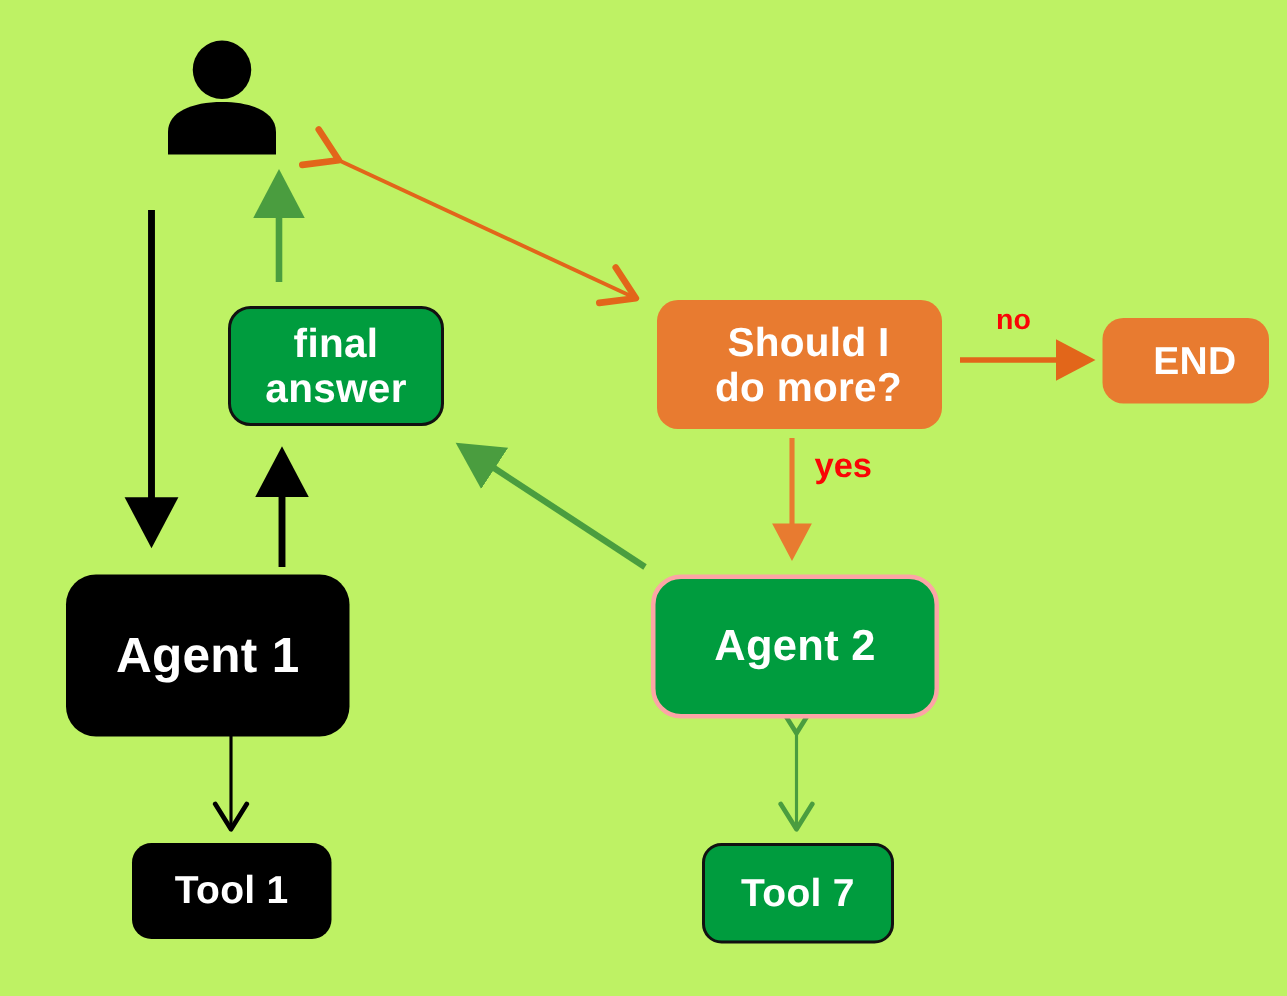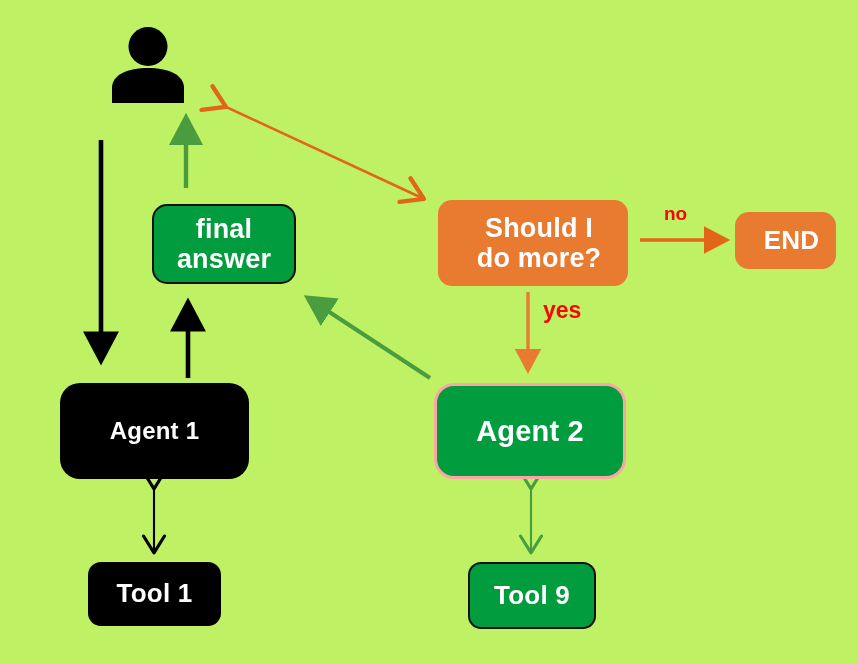--- a/index.html
+++ b/index.html
@@ -64,26 +64,26 @@
     left: 152px; top: 204px; width: 144px; height: 80px;
     font-size: 27px;
     border-radius: 15px;
     border: 2px solid #111;
   }
   #node-decision {
     left: 438px; top: 200px; width: 190px; height: 86px;
     font-size: 27px;
   }
   #node-end {
-    left: 735px; top: 212px; width: 101px; height: 57px;
+    left: 735px; top: 212px; width: 111px; height: 57px;
     font-size: 26px;
   }
   #node-agent1 {
-    left: 60px; top: 383px; width: 189px; height: 96px;
-    font-size: 24px;
+    left: 44px; top: 383px; width: 189px; height: 108px;
+    font-size: 33px;
     border-radius: 20px;
   }
   #node-agent2 {
     left: 434px; top: 383px; width: 192px; height: 96px;
     font-size: 29px;
   }
   #node-tool1 {
     left: 88px; top: 562px; width: 133px; height: 64px;
     font-size: 26px;
     border-radius: 13px;
@@ -203,20 +203,20 @@
 
   <div class="node node-green-bordered" id="node-agent2">
     <span class="node-label">Agent 2</span>
   </div>
 
   <div class="node node-black" id="node-tool1">
     <span class="node-label">Tool 1</span>
   </div>
 
   <div class="node node-green" id="node-tool2">
-    <span class="node-label">Tool 9</span>
+    <span class="node-label">Tool 7</span>
   </div>
 
   <div class="edge-label" id="label-no">no</div>
 
   <div class="edge-label" id="label-yes">yes</div>
 
 </div>
 
 </body></html>

